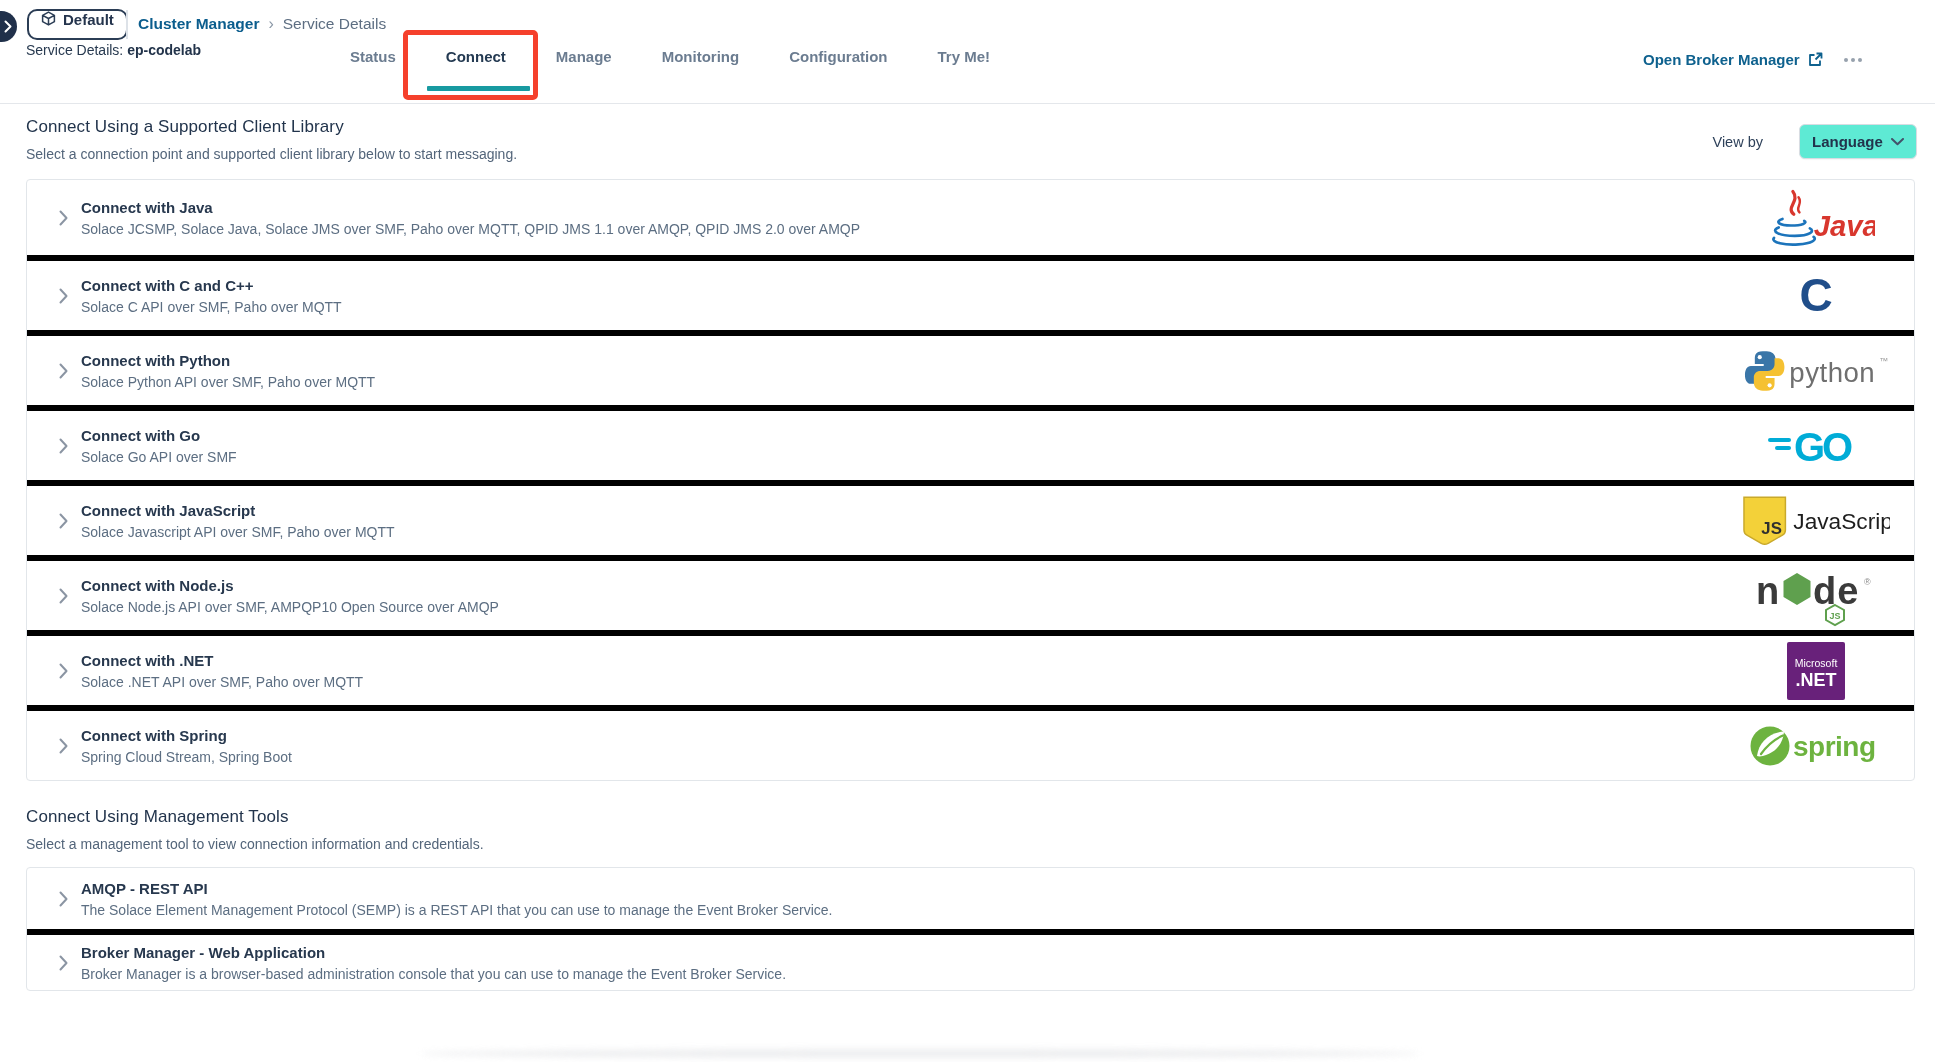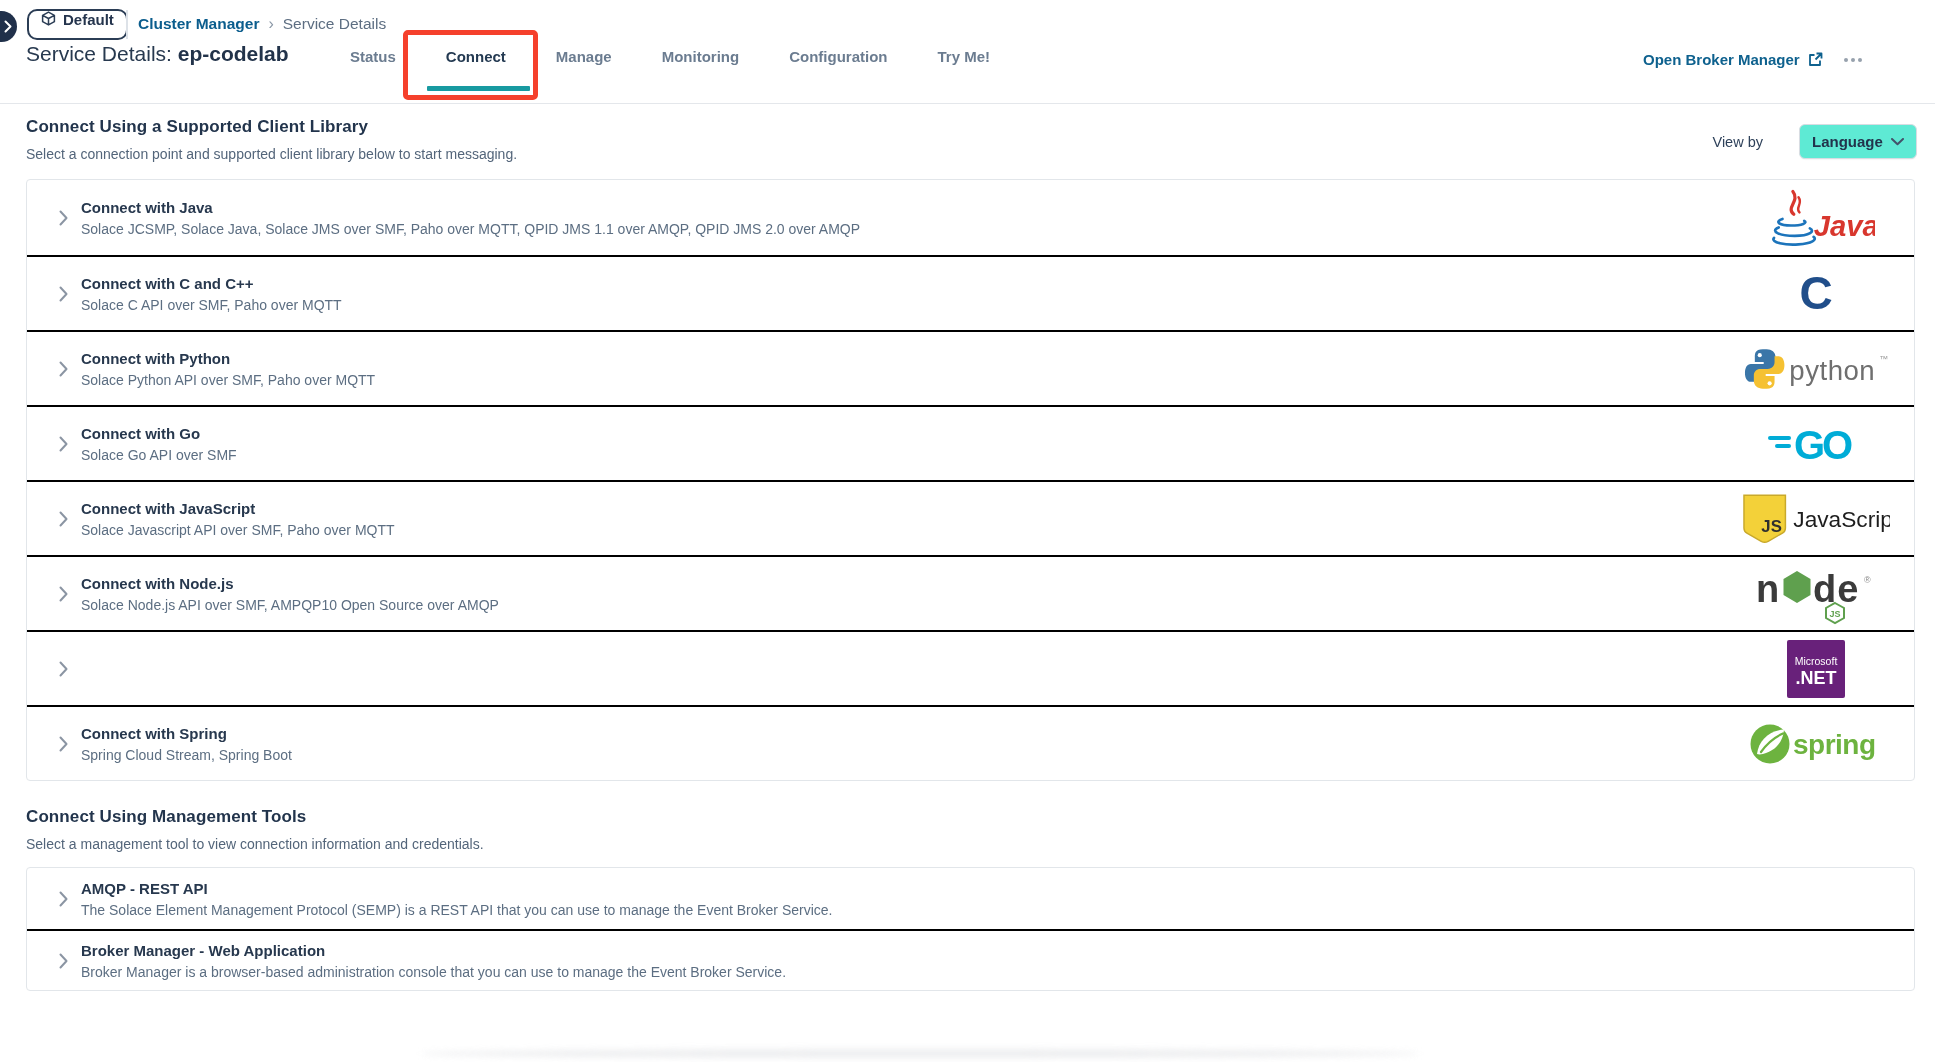--- a/index.html
+++ b/index.html
@@ -26,21 +26,21 @@
   }
   .ws-badge-label { font-size:15px; font-weight:700; color:#24344d; }
 
   .badge-divider { position:absolute; left:126px; top:10px; height:29px; width:2px; background:#dde2e8; }
 
   .breadcrumb { position:absolute; left:138px; top:15px; display:flex; align-items:flex-end; gap:9px; font-size:15.5px; }
   .crumb-link { color:#0b5d8d; font-weight:700; text-decoration:none; cursor:pointer; }
   .crumb-sep { color:#8b98a7; font-size:16px; }
   .crumb-current { color:#5d6e82; }
 
-  .page-title { position:absolute; left:26px; top:42px; font-size:21px; white-space:nowrap; }
+  .page-title { position:absolute; left:26px; top:42px; font-size:14px; white-space:nowrap; }
   .page-title .prefix { font-weight:500; color:#27394f; }
   .page-title .svc { font-weight:800; color:#22334a; }
 
   .tabs { position:absolute; left:350px; top:48px; display:flex; align-items:baseline; white-space:nowrap; }
   .tab { font-size:15px; font-weight:700; color:#6b7c90; cursor:pointer; }
   .tab.active { color:#243a52; }
   .tab + .tab { margin-left:50px; }
   .tab-underline { position:absolute; left:427px; top:86px; width:103px; height:5px; background:#189aa1; border-radius:1px; }
 
   .annotation-box {
@@ -50,38 +50,38 @@
 
   .header-right { position:absolute; left:1643px; top:51px; display:flex; align-items:center; gap:19px; }
   .obm-link { display:flex; align-items:center; gap:8px; font-size:15px; font-weight:700; color:#0e618e; cursor:pointer; }
   .more-btn { display:flex; align-items:center; gap:3px; padding:4px 2px; cursor:pointer; }
   .more-btn i { width:4px; height:4px; border-radius:50%; background:#97a1ad; display:block; }
 
   
   main { position:relative; padding:0 20px 0 26px; }
 
   .section-head { position:relative; }
-  h2.sec-title { margin-top:13px; font-size:17px; font-weight:700; color:#22344c; letter-spacing:.1px; }
+  h2.sec-title { margin-top:13px; font-size:17px; font-weight:400; color:#22344c; letter-spacing:.1px; }
   p.sec-sub { margin-top:9px; font-size:14px; color:#53657a; }
 
   .viewby { position:absolute; right:-2px; top:7px; display:flex; align-items:center; gap:36px; }
   .viewby-label { font-size:14.5px; color:#2e415a; }
   .lang-btn {
     width:118px; height:35px; background:#5eead4; border:1px solid #d8dce2; border-radius:6px;
     display:flex; align-items:center; justify-content:space-between; padding:0 12px;
     font-size:15px; font-weight:600; color:#22344c; cursor:pointer; box-shadow:0 1px 1px rgba(20,40,60,.04);
   }
 
   ul.card-list { list-style:none; border:1px solid #e2e6ea; border-radius:4px; background:#fff; }
   ul.card-list.clients { margin-top:17px; }
   ul.card-list.mgmt { margin-top:15px; }
   .card-list li { display:flex; align-items:center; padding:0 24px 0 32px; cursor:pointer; }
   .card-list.clients li { height:75px; }
   .card-list.mgmt li { height:61px; }
-  .card-list li + li { border-top:2px solid #000000; }
+  .card-list li + li { border-top:6px solid #000000; }
   .row-chev { flex:0 0 auto; margin-right:13px; display:flex; }
   .row-text { display:flex; flex-direction:column; gap:5px; min-width:0; }
   .row-title { font-size:15px; font-weight:700; color:#27384e; }
   .row-sub { font-size:14px; color:#5c6e82; }
   .row-logo { margin-left:auto; width:148px; display:flex; align-items:center; justify-content:center; }
 
   .mgmt-head { margin-top:26px; }
 
   .bottom-smudge {
     position:absolute; left:420px; top:1049px; width:1000px; height:9px;
@@ -291,20 +291,24 @@
         </svg>
       </span>
     </li>
 
     <li>
       <span class="row-chev">
         <svg width="9" height="16" viewBox="0 0 9 16">
             <path d="M1.5 1.5 L7.5 8 L1.5 14.5" fill="none" stroke="#8b95a3" stroke-width="2" stroke-linecap="round" stroke-linejoin="round"></path>
           </svg>
       </span>
+      <span class="row-text">
+        <span class="row-title">Connect with .NET</span>
+        <span class="row-sub">Solace .NET API over SMF, Paho over MQTT</span>
+      </span>
       <span class="row-logo">
         <svg width="60" height="60" viewBox="0 0 60 60">
           <rect x="1" y="1" width="58" height="58" rx="2" fill="#68217a"></rect>
           <text x="30" y="26" text-anchor="middle" font-size="10.5" fill="#ffffff">Microsoft</text>
           <text x="30" y="45" text-anchor="middle" font-size="18" font-weight="600" fill="#ffffff">.NET</text>
         </svg>
       </span>
     </li>
 
     <li>

